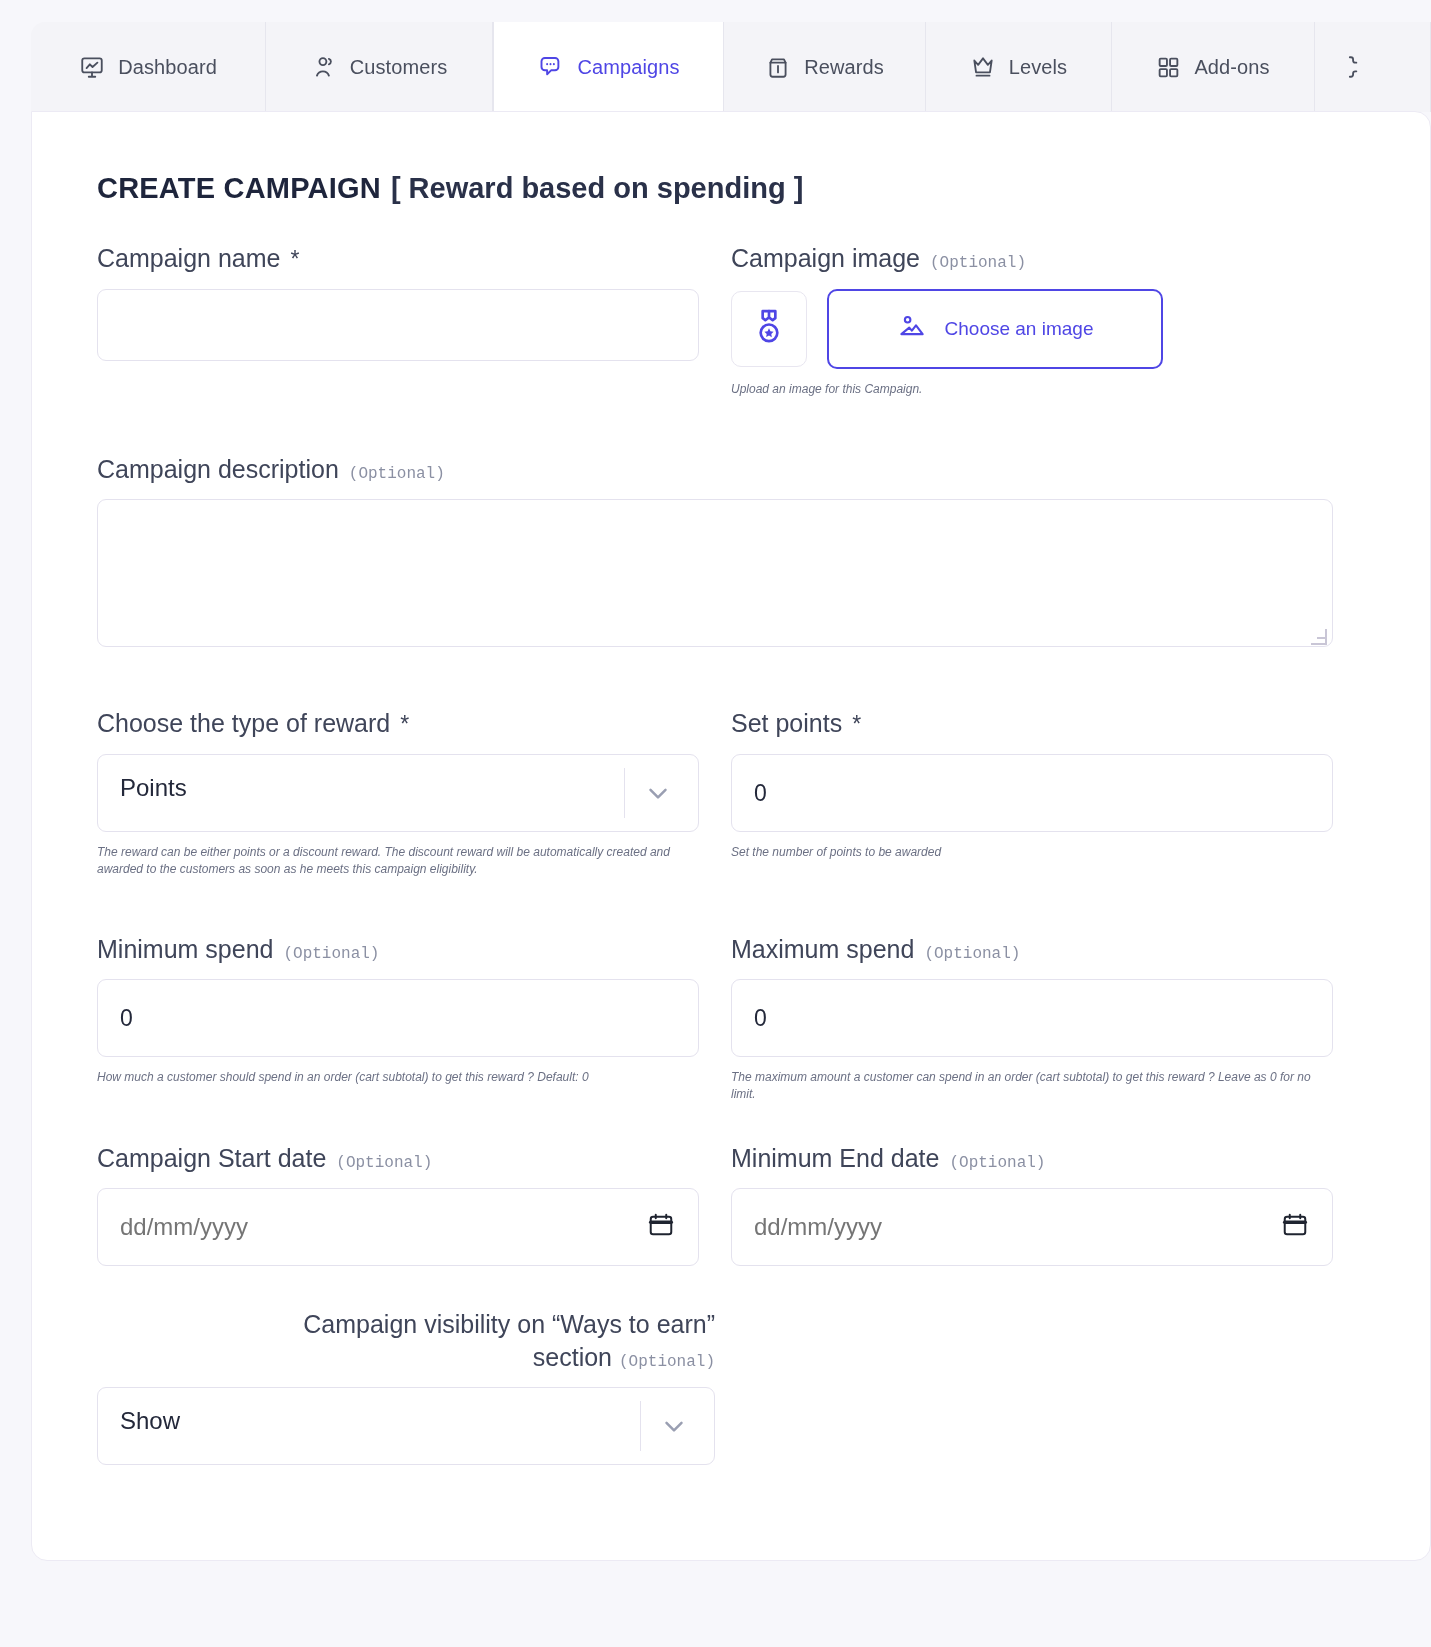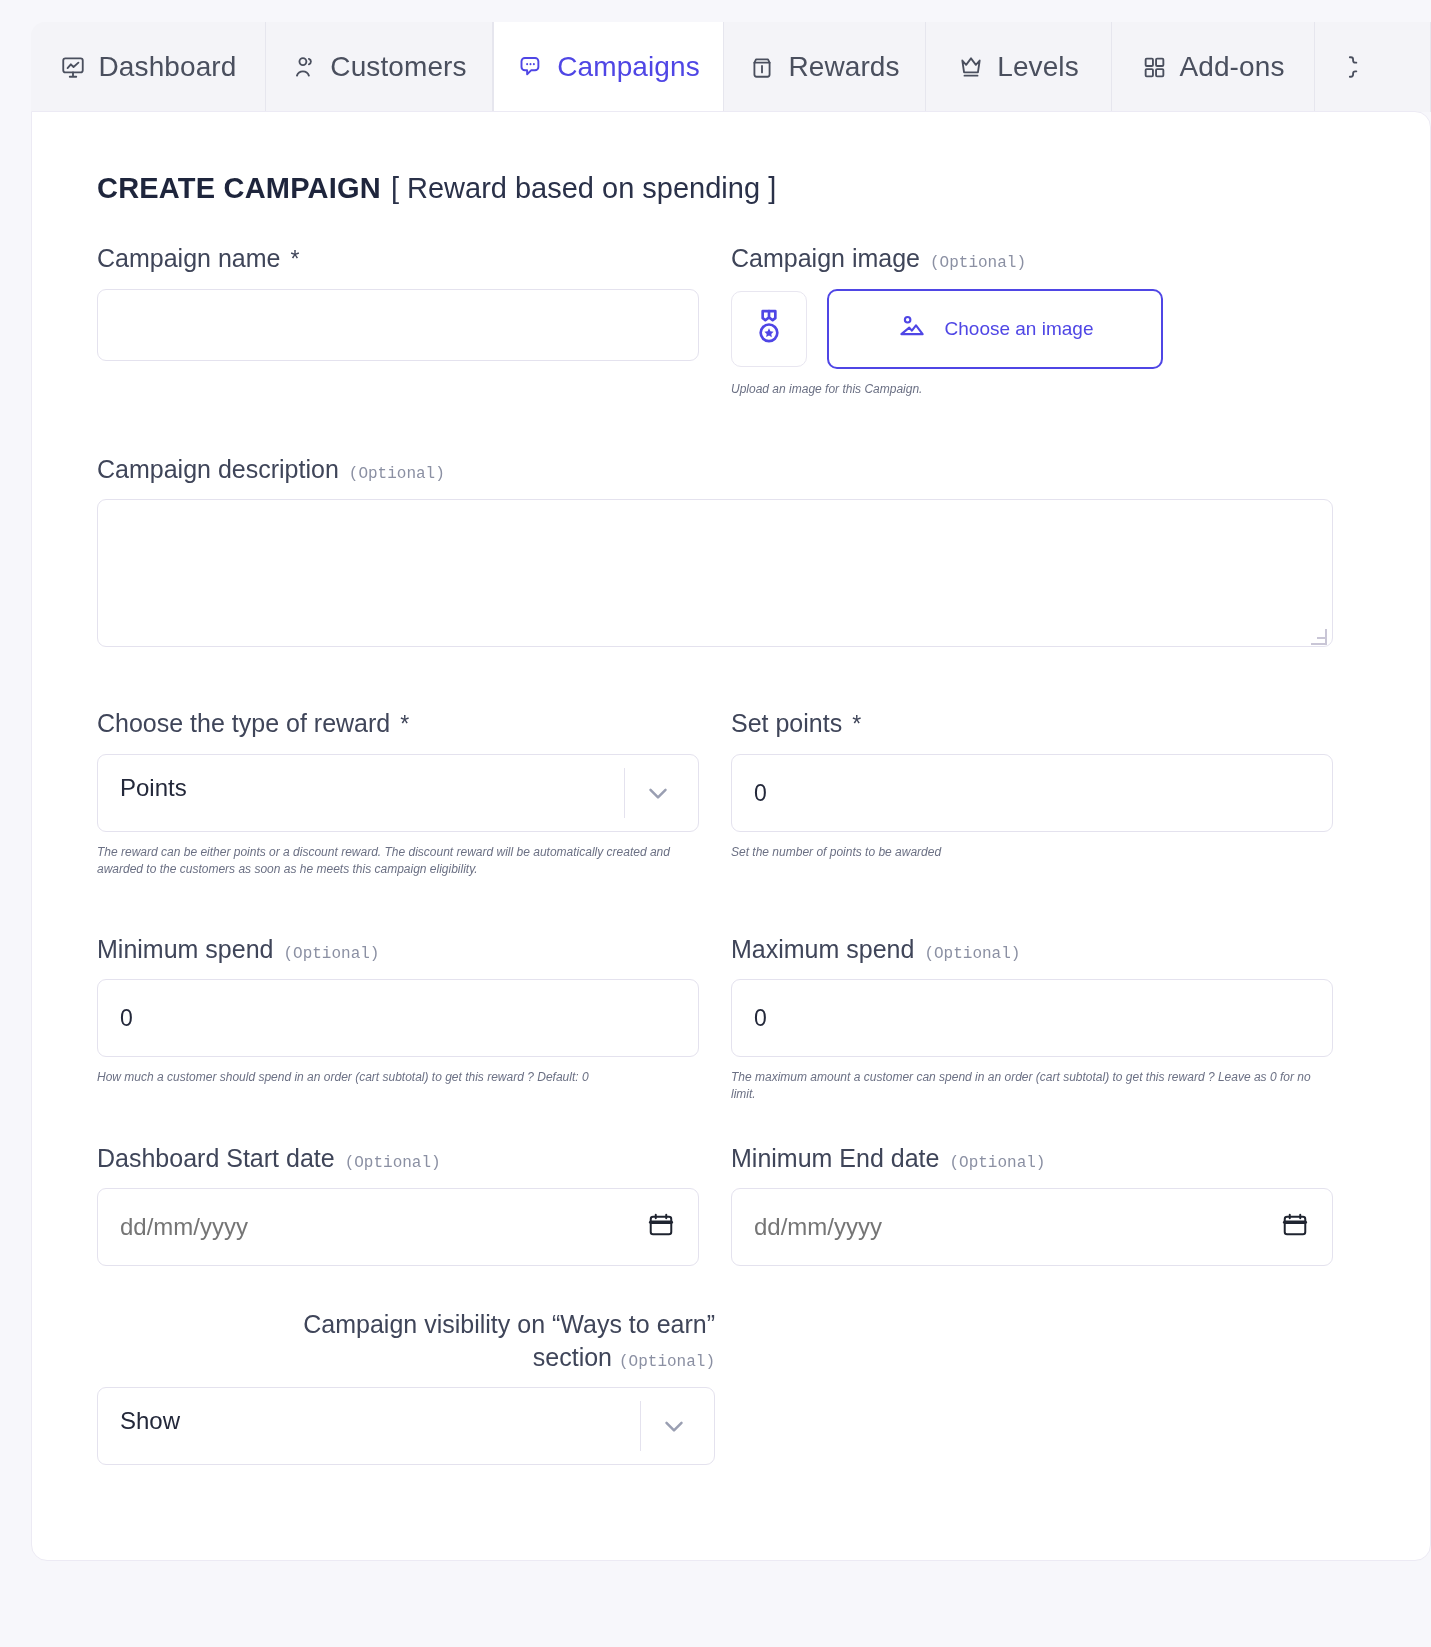--- a/index.html
+++ b/index.html
@@ -26,21 +26,21 @@
     overflow: hidden;
   }
   .tab {
     display: flex;
     align-items: center;
     justify-content: center;
     gap: 13px;
     background: #f4f4f8;
     border-right: 1px solid #e6e6ee;
     color: #4a4f5e;
-    font-size: 28px;
+    font-size: 20px;
     letter-spacing: .1px;
     height: 90px;
     flex: none;
     cursor: pointer;
     position: relative;
   }
   .tab:first-child {
     border-top-left-radius: 14px;
   }
   .tab.active {
@@ -76,21 +76,21 @@
 
   .page-title {
     position: absolute;
     left: 65px; top: 60px;
     font-size: 29px;
     color: #1e253c;
     white-space: nowrap;
   }
   .page-title b { font-weight: 700; letter-spacing: .2px; }
   .page-title span.sub {
-    font-weight: 400;
+    font-weight: 700;
     color: #2a3149;
     margin-left: 10px;
   }
 
   
   .form {
     position: absolute;
     left: 65px; top: 130px;
     width: 1272px;
   }
@@ -434,21 +434,21 @@
           <input class="input" style="height: 78px;" type="text" value="0">
           <div class="hint">The maximum amount a customer can spend in an order (cart subtotal) to get this reward ? Leave as 0 for no limit.</div>
         </div>
       </div>
 
       <div class="gap-a" style="height:40px"></div>
 
       <div class="row">
         <div class="col">
           <div class="label">
-            <span class="txt">Dashboard Start date</span>
+            <span class="txt">Campaign Start date</span>
             <span class="opt">(Optional)</span>
           </div>
           <div class="date-wrap">
             <input class="date ph-grey" type="text" placeholder="dd/mm/yyyy" style="">
             <span class="cal-ico">
               <svg width="28" height="28" viewBox="0 0 24 24" fill="none" stroke="#1f2430" stroke-width="1.7" stroke-linecap="round" stroke-linejoin="round">
                 <rect x="3.2" y="5" width="17.6" height="15" rx="2"></rect>
                 <path d="M3.2 9.6h17.6" stroke-width="3"></path>
                 <path d="M7.5 3.3v3M16.5 3.3v3"></path>
               </svg>

